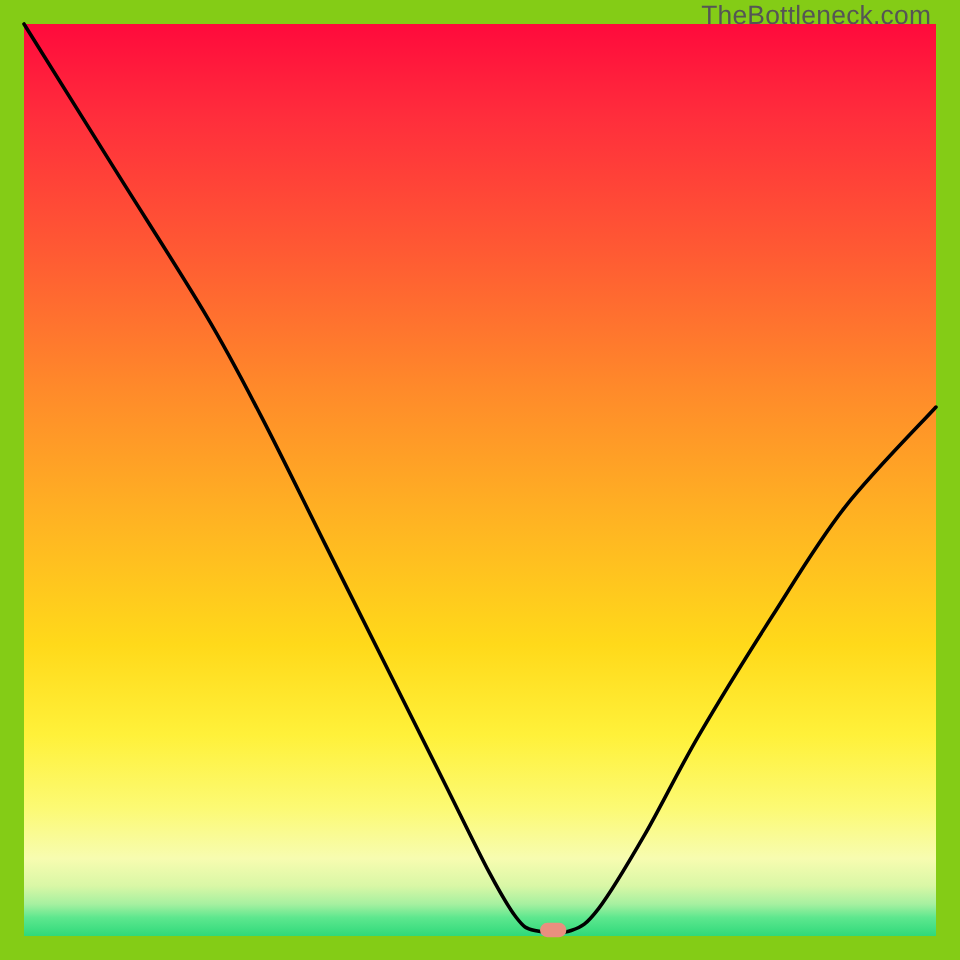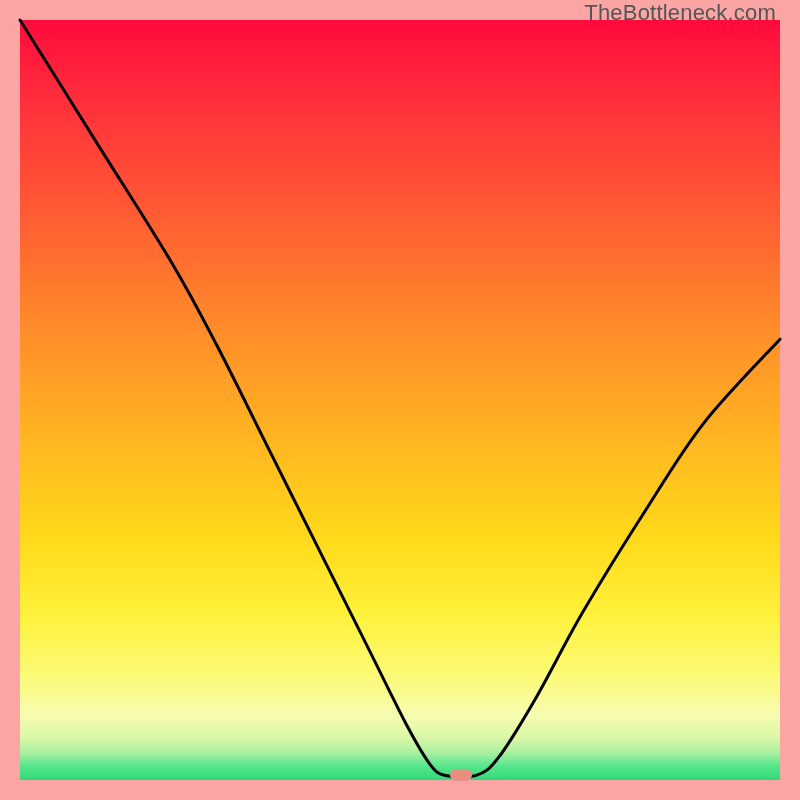--- a/index.html
+++ b/index.html
@@ -8,21 +8,21 @@
     width: 800px;
     height: 800px;
     background: #000;
     overflow: hidden;
     font-family: Arial, Helvetica, sans-serif;
   }
   .frame {
     position: relative;
     width: 800px;
     height: 800px;
-    background: #fca5a5;
+    background: #84cc16;
   }
   .plot-area {
     position: absolute;
     left: 20px;
     top: 20px;
     width: 760px;
     height: 760px;
     background: linear-gradient(
       to bottom,
       #ff0a3c 0%,

